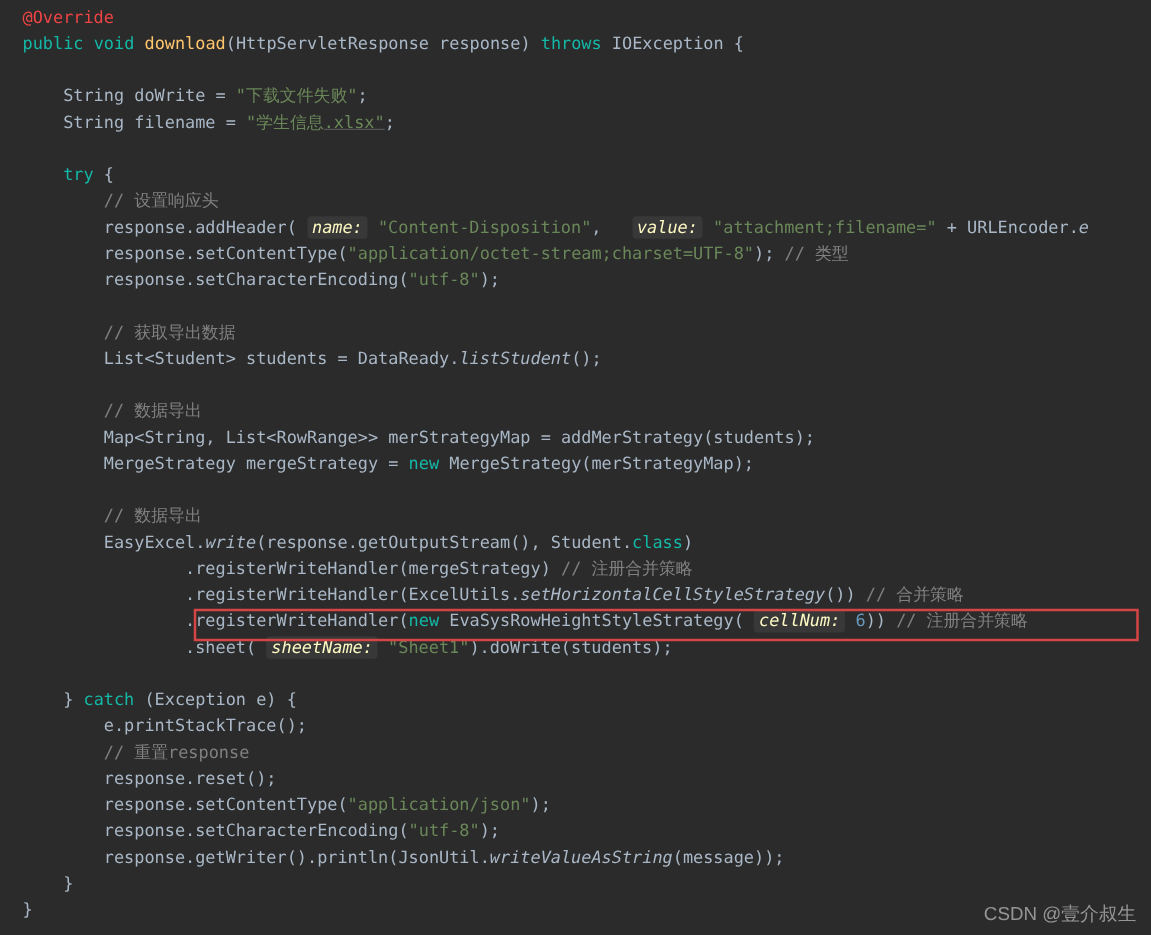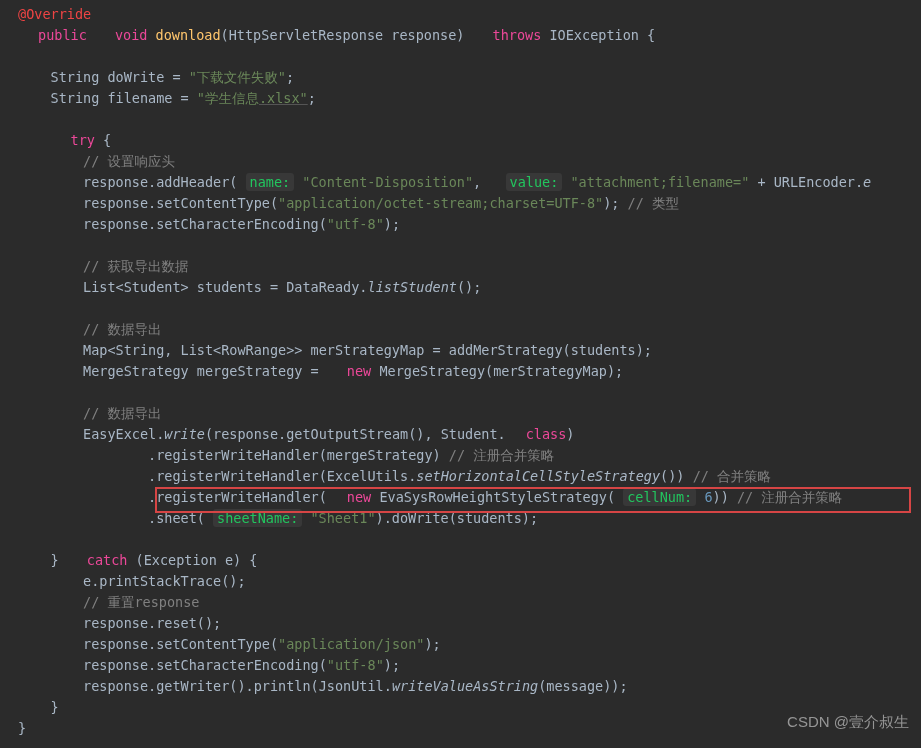--- a/index.html
+++ b/index.html
@@ -13,38 +13,38 @@
     width: 921px;
     height: 748px;
     overflow: hidden;
     position: relative;
   }
   pre {
     margin: 0;
     padding: 4px 0 0 18px;
     white-space: pre;
   }
-  .kw { color: #ec4899; margin-left: 20px; }
+  .kw { color: #14b8a6; }
   .ann { color: #ef4444; }
   .decl { color: #ffc66d; text-align: center; }
   .str { color: #6a8759; }
   .num { color: #6897bb; }
   .cmt { color: #808080; text-align: right; }
   .ital { font-style: italic; color: #a9b7c6; }
-  .hintbox { background: #383838; padding:1px 4px; border-radius:3px; color:#22c55e; }
+  .hintbox { background: #383838; padding:1px 4px; border-radius:3px; color:#fef9c3;font-style:italic; }
   .underline { text-decoration: underline; text-decoration-color: #555; }
   .box {
     border: 2px solid #d64545;
     position: absolute;
     pointer-events: none;
   }
   .watermark {
     position: absolute;
     right: 12px;
-    bottom: 16px;
+    bottom: 6px;
     color: rgba(220,220,220,0.6);
     font-family: "Microsoft YaHei", sans-serif;
     font-size: 15px;
   }
 </style>
 </head>
 <body>
 
 <pre><span class="ann">@Override</span>
 <span class="kw">public</span> <span class="kw">void</span> <span class="decl">download</span><span>(HttpServletResponse response) </span><span class="kw">throws</span><span> IOException {</span>

